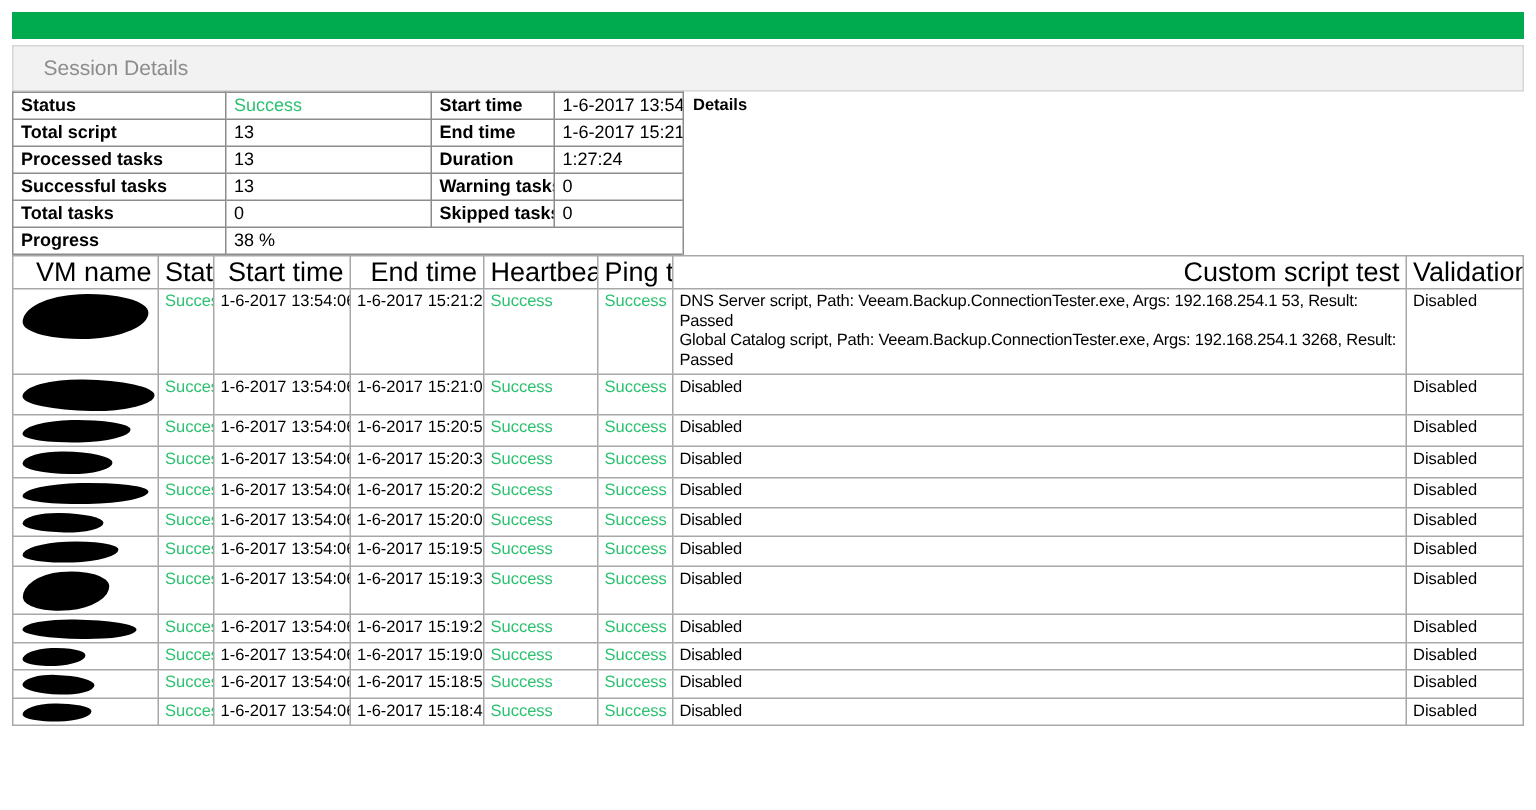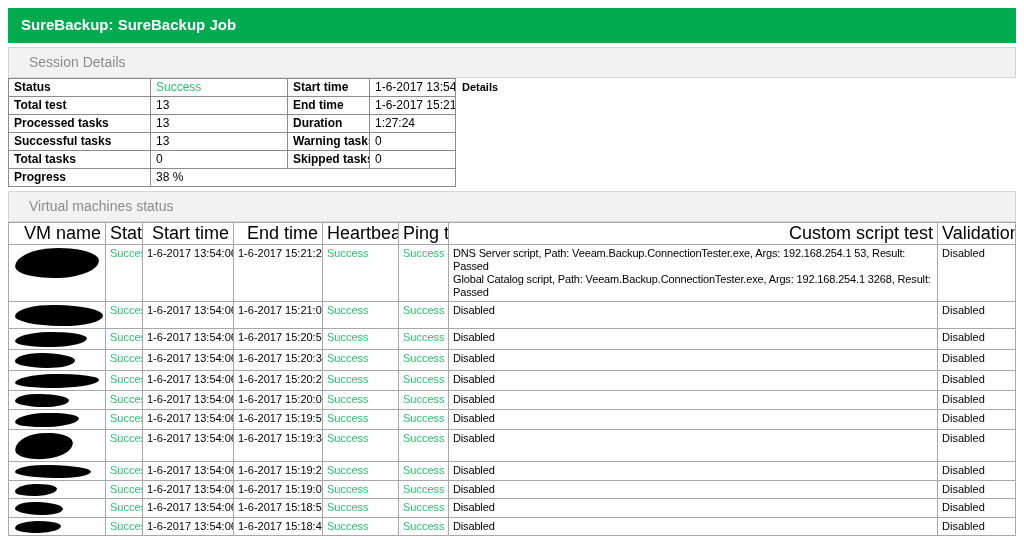--- a/index.html
+++ b/index.html
@@ -83,21 +83,20 @@
     border-radius:46% 54% 48% 52% / 58% 46% 54% 42%;
     margin:1px 0 0 2px;
   }
 </style>
 </head>
 <body style="--green: #00ab50; --success: #2cc271;">
 
 <div class="page">
 
   <div class="green-header">
-    <div class="green-title">SureBackup: SureBackup Job</div>
   </div>
 
   <div class="section-bar">
     <span>Session Details</span>
   </div>
 
   <table class="session-table">
     <colgroup>
       <col style="width:142px">
         <col style="width:137px">
@@ -109,21 +108,21 @@
       <tr>
         <td class="lbl">Status</td>
         <td class="val success">Success</td>
         <td class="lbl">Start time</td>
         <td class="val">1-6-2017 13:54:06</td>
         <td class="details-cell" rowspan="6">
           <span>Details</span>
         </td>
       </tr>
       <tr>
-        <td class="lbl">Total test</td>
+        <td class="lbl">Total script</td>
         <td class="val">13</td>
         <td class="lbl">End time</td>
         <td class="val">1-6-2017 15:21:30</td>
       </tr>
       <tr>
         <td class="lbl">Processed tasks</td>
         <td class="val">13</td>
         <td class="lbl">Duration</td>
         <td class="val">1:27:24</td>
       </tr>
@@ -139,23 +138,20 @@
         <td class="lbl">Skipped tasks</td>
         <td class="val">0</td>
       </tr>
       <tr>
         <td class="lbl">Progress</td>
         <td class="val" colspan="3">38 %</td>
       </tr>
     </tbody>
   </table>
 
-  <div class="section-bar">
-    <span>Virtual machines status</span>
-  </div>
 
   <table class="vm-table">
     <colgroup>
       <col style="width:97px">
         <col style="width:37px">
         <col style="width:91px">
         <col style="width:89px">
       <col style="width:76px">
         <col style="width:50px">
         <col>

